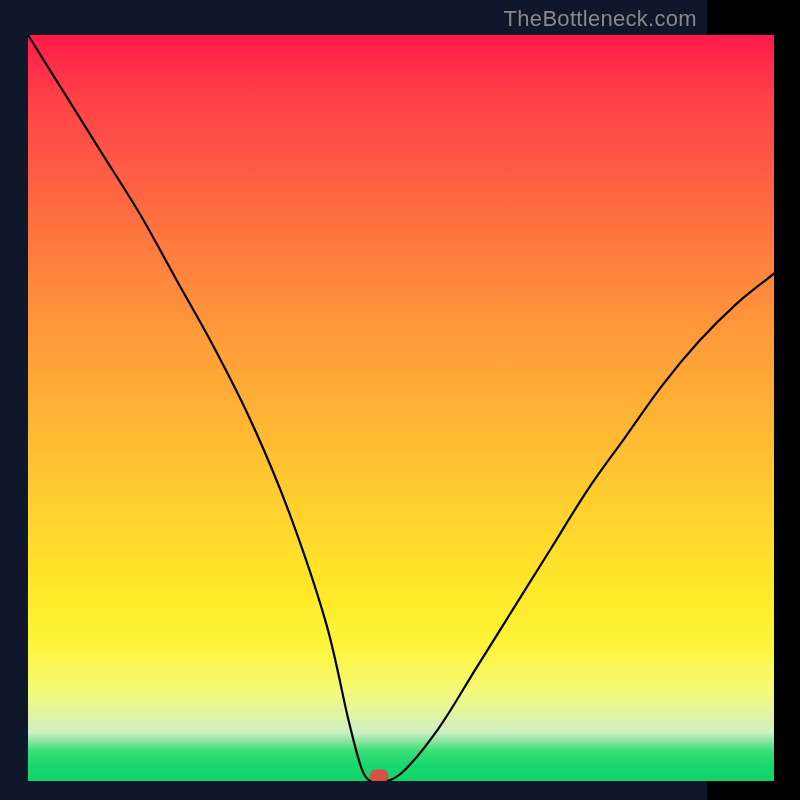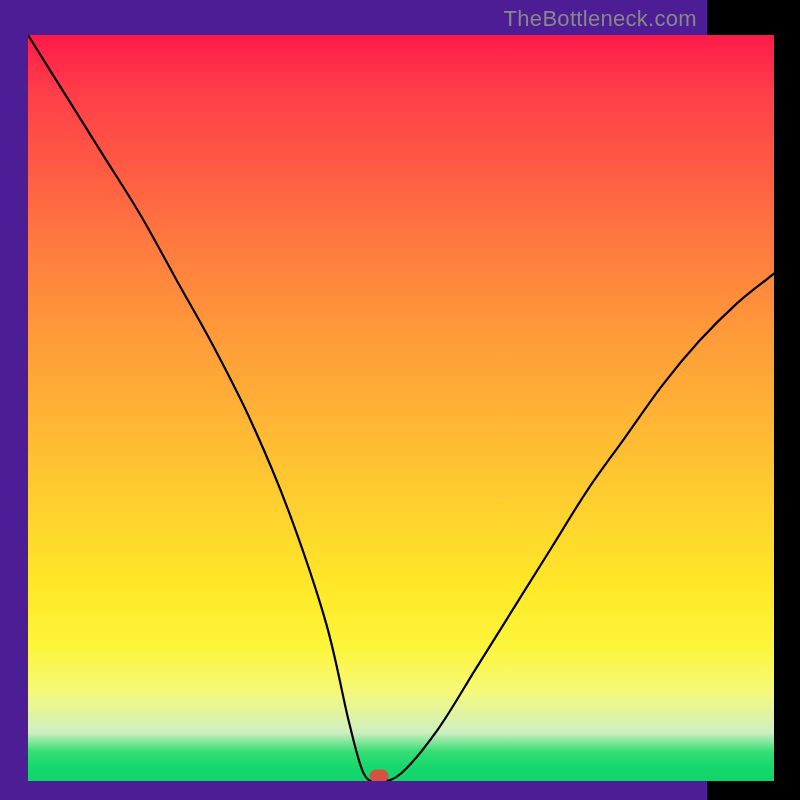--- a/index.html
+++ b/index.html
@@ -8,21 +8,21 @@
     width: 800px;
     height: 800px;
     background: #000;
     position: relative;
     font-family: Arial, Helvetica, sans-serif;
   }
   .container {
     width: 707px;
     height: 800px;
     position: relative;
-    background: #4c1d95;
+    background: #0f172a;
   }
   .watermark {
     position: absolute;
     top: 6px;
     right: 10px;
     color: #888;
     font-size: 22px;
     font-weight: 500;
     letter-spacing: 0.3px;
     z-index: 10;

